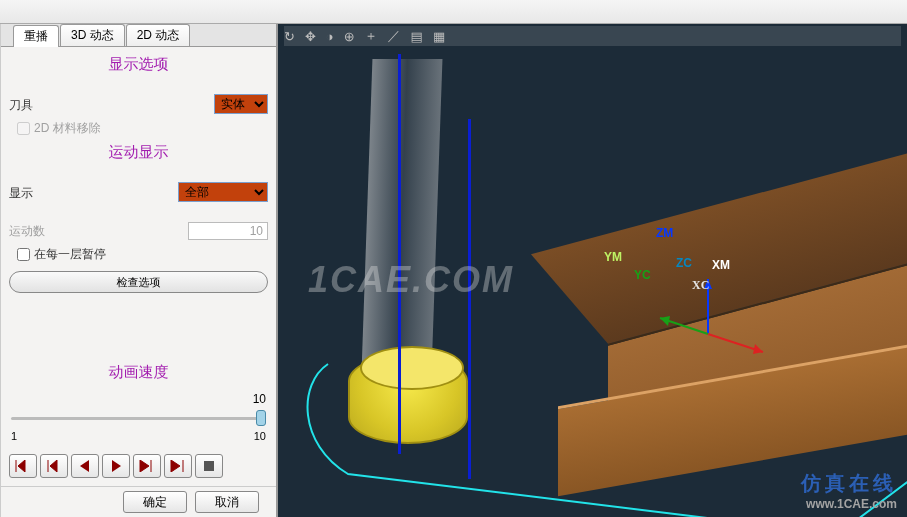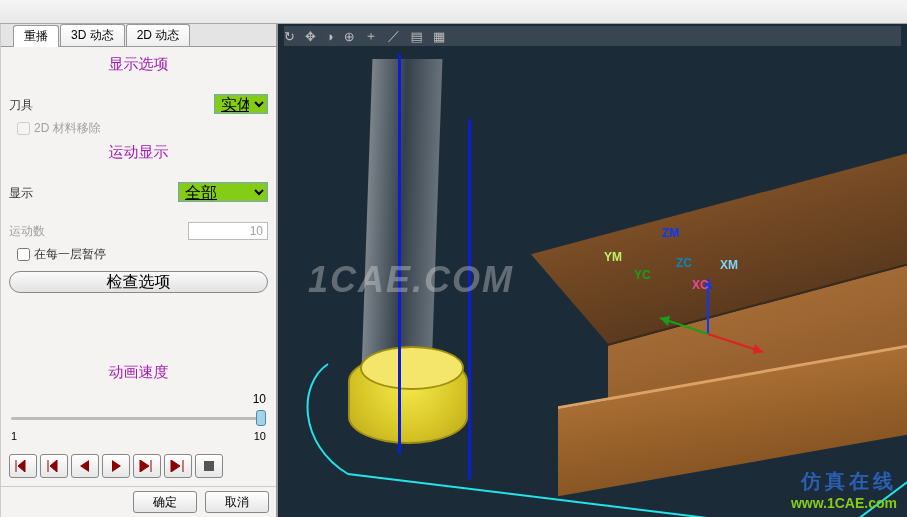--- a/index.html
+++ b/index.html
@@ -76,26 +76,25 @@
     display: flex;
     align-items: flex-end;
     justify-content: space-between;
     gap: 14px;
     padding: 2px 0;
     margin-top: 12px;
   }
   .row label { color: #333; }
   .row.disabled label, .row.disabled input { color: #a0a0a0; }
   select {
-    font-size: 16px;
+    font-size: 12px;
     border: 1px solid #7a9fcf;
     height: 20px;
     padding: 0 2px;
-    background: #84cc16;
-    text-decoration: underline;
+    background: #c2410c;
   }
   input[type="text"].num {
     width: 80px;
     height: 18px;
     text-align: right;
     font-size: 12px;
     border: 1px solid #bbb;
     background: #fff;
     padding: 0 4px;
   }
@@ -109,21 +108,21 @@
   }
   .check.disabled { color: #a0a0a0; }
   .check input[type=checkbox]{ width:13px; height:13px; }
   .wide-btn {
     width: 100%;
     height: 22px;
     border: 1px solid #888;
     background: linear-gradient(#fafafa,#e2e2e2);
     border-radius: 11px;
     cursor: pointer;
-    font-size: 16px;
+    font-size: 11px;
   }
   .spacer { flex: 1; }
   .slider-block {
     padding: 4px 2px;
   }
   .slider-top { display:flex; justify-content:flex-end; }
   .slider-track {
     position: relative;
     height: 20px;
     margin: 2px 0;
@@ -148,21 +147,21 @@
     background:linear-gradient(#fff,#e6e6e6);
     border-radius:3px;
     display:flex; align-items:center; justify-content:center;
     cursor:pointer;
     font-size:12px; color:#b00000; font-weight:bold;
   }
   .pbtn.stop span{
     display:block;width:10px;height:10px;background:#555;
   }
   .footer-btns{
-    display:flex; justify-content:flex-end; gap:8px; padding:4px 7px;
+    display:flex; justify-content:flex-end; gap:8px; padding:4px 17px;
     border-top:1px solid #ccc;
   }
   .footer-btns button{
     width:64px;height:22px;
     border:1px solid #888; background:linear-gradient(#fff,#e6e6e6);
     border-radius:3px; font-size:12px; cursor:pointer;
   }
   
   .viewport {
     flex:1;
@@ -184,21 +183,21 @@
     letter-spacing:2px;
   }
   .watermark-right {
     position:absolute; right:10px; bottom:6px;
     text-align:right;
   }
   .watermark-right .cn {
     color:#2b5fb5; font-size:20px; font-weight:bold; letter-spacing:4px;
   }
   .watermark-right .en {
-    color:#84cc16; font-size:14px; font-weight:bold;
+    color:#a3a3a3; font-size:12px; font-weight:bold;
   }
   
   .isoblock {
     position:absolute; left:330px; top:50px;
     transform: skewY(-15deg);
   }
   .isoblock .top {
     width:520px; height:200px;
     background:linear-gradient(180deg,#7a4d25,#5c3a1e);
     transform: skewX(35deg) scaleY(0.55);
@@ -234,26 +233,26 @@
   .v1 { left:120px; top:30px; height:400px; }
   .v2 { left:190px; top:95px; height:360px; }
   .cyanpath {
     position:absolute; left:0; top:300px; width:640px; height:210px;
   }
   
   .triad {
     position:absolute; left:370px; top:250px;
   }
   .axis-label { position:absolute; font-size:12px; font-weight:bold; }
-  .axis-z { color:#0638ff; left:14px; top:-48px; }
+  .axis-z { color:#0638ff; left:8px; top:-48px; }
   .axis-zc { color:#0687c1; left:28px; top:-18px; }
   .axis-y { color:#bef264; left:-44px; top:-24px; }
   .axis-yc { color:#17a017; left:-14px; top:-6px; }
-  .axis-x { color:#ec4899; left:44px; top:4px; }
-  .axis-xm { color:#7dd3fc; left:72px; top:-16px; }
+  .axis-x { color:#e5e5e5; left:44px; top:4px;font-family:Liberation Serif, serif; }
+  .axis-xm { color:#ffffff; left:64px; top:-16px; }
 </style>
 </head>
 <body>
 
 <div class="app">
 
   <div class="toolbar"></div>
 
   <div class="main">
 

